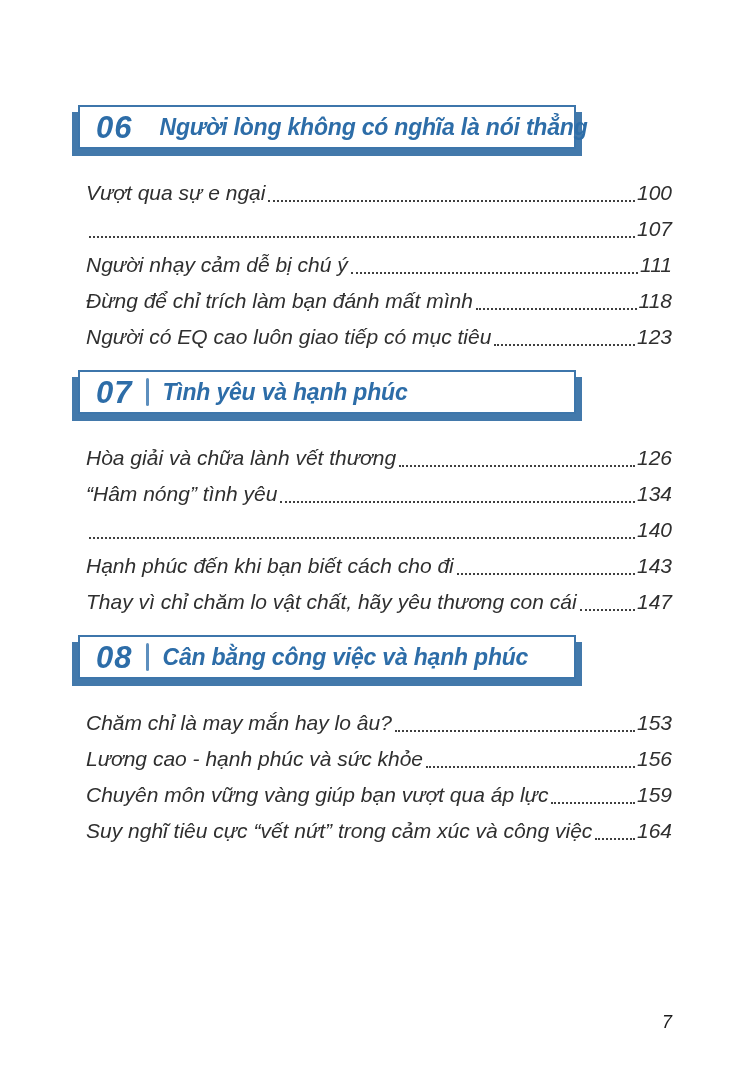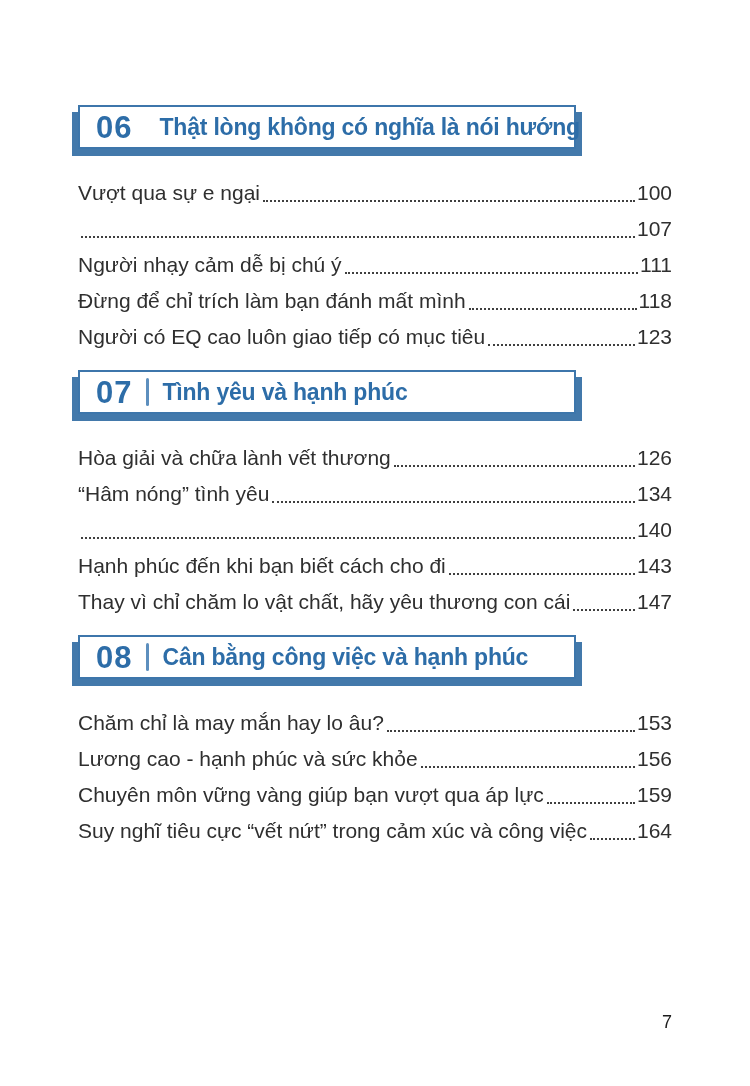--- a/index.html
+++ b/index.html
@@ -7,20 +7,21 @@
     padding: 0;
     background: #ffffff;
     font-family: "Liberation Sans", "DejaVu Sans", sans-serif;
   }
   .page {
     position: relative;
     width: 750px;
     height: 1086px;
     background: #ffffff;
     overflow: hidden;
+    font-style: italic;
   }
   .content {
     padding: 0 78px;
   }
   
   .section-header {
     position: relative;
     width: 498px;
     margin-top: 15px;
     box-sizing: border-box;
@@ -63,20 +64,21 @@
   .header-title {
     font-size: 23px;
     font-weight: bold;
     color: #2d6da8;
     white-space: nowrap;
     letter-spacing: -0.2px;
   }
   
   .toc-list {
     margin-top: 26px;
+    margin-left: 8px;
   }
   .toc-row {
     display: flex;
     align-items: flex-end;
     line-height: 36px;
     font-size: 21px;
     color: #2f2f2f;
   }
   .toc-label {
     white-space: nowrap;
@@ -102,21 +104,21 @@
 </head>
 <body>
 
 <div class="page">
   <div class="content">
   <div class="section-header first">
     <div class="back-shadow"></div>
     <div class="header-box">
       <span class="header-num">06</span>
       <span class="header-sep"></span>
-      <span class="header-title">Thật lòng không có nghĩa là nói hướng</span>
+      <span class="header-title">Người lòng không có nghĩa là nói thẳng</span>
     </div>
   </div>
   <div class="toc-list">
   <div class="toc-row">
     <span class="toc-label">Vượt qua sự e ngại</span>
     <span class="toc-dots"></span>
     <span class="toc-page">100</span>
   </div>
 
   <div class="toc-row">

